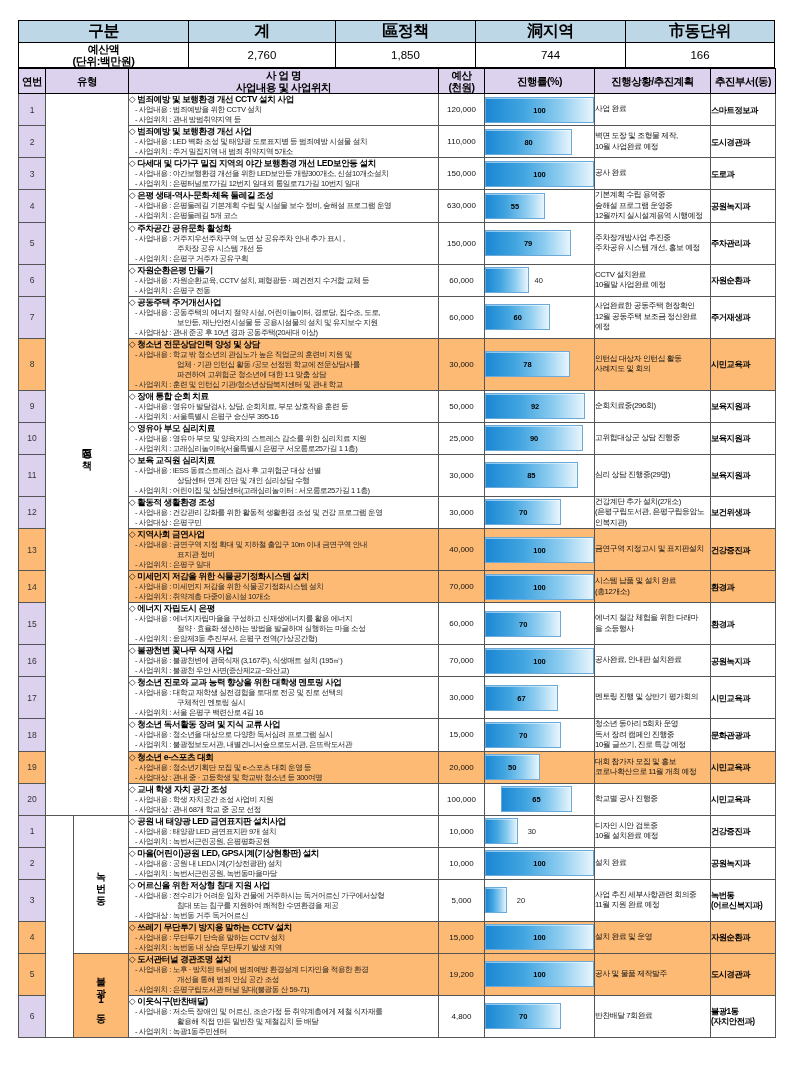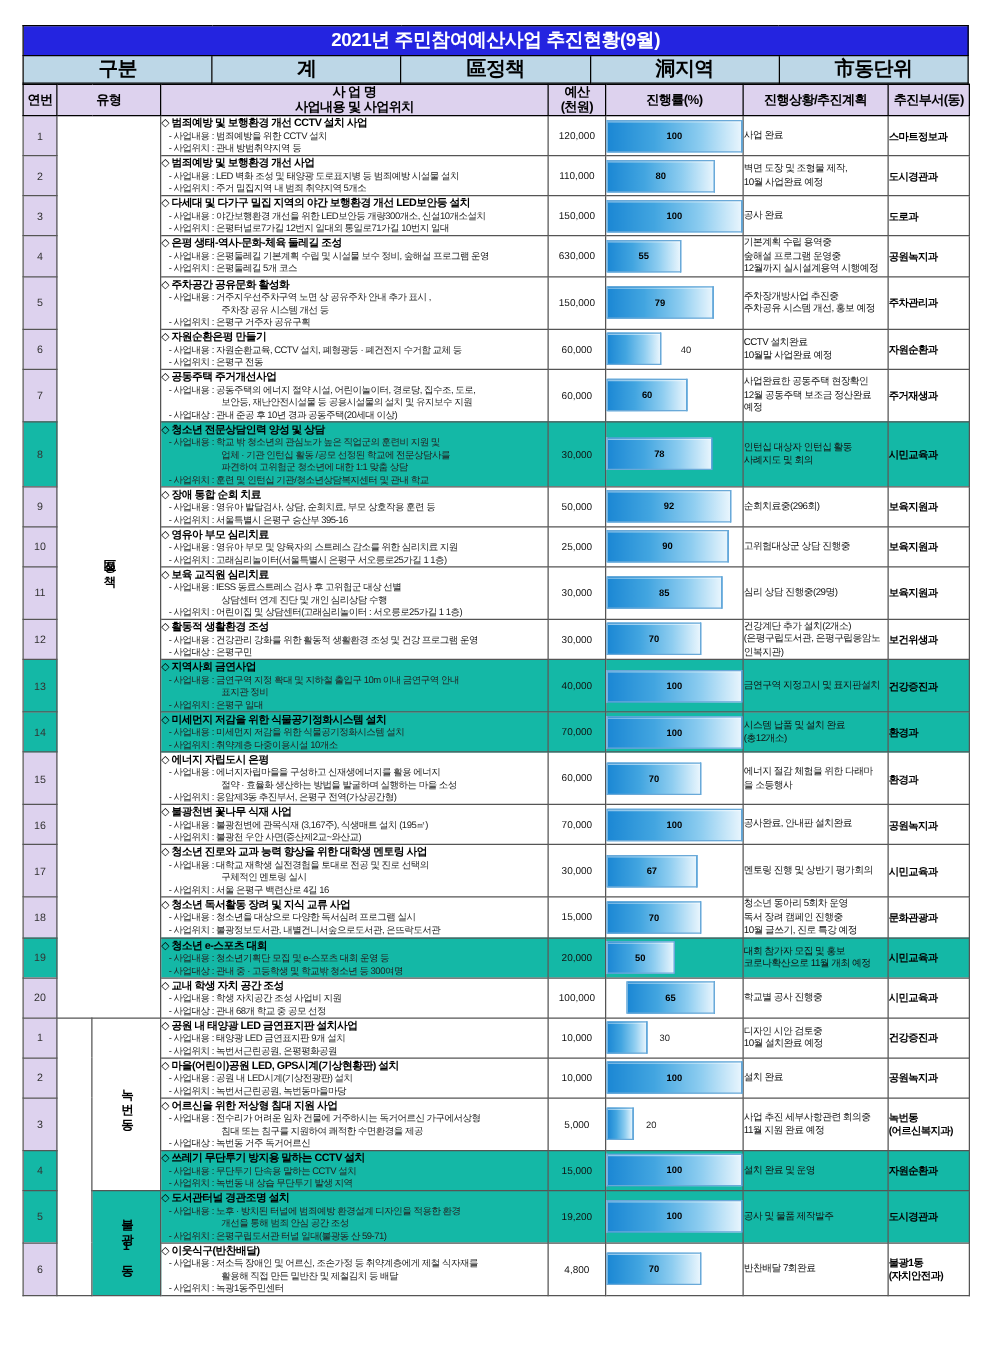--- a/index.html
+++ b/index.html
@@ -137,39 +137,46 @@
     padding: 2px 3px;
     color: #111;
   }
   .c-dept {
     font-size: 8.3px;
     font-weight: bold;
     letter-spacing: -0.5px;
     line-height: 10px;
   }
 
-  tr.green td { background: #14b8a6; }
+  tr.green td { background: #fdba74; }
   td.yellow { background: #fbf24e; }
 </style>
 </head>
 <body>
 
 <div class="page">
 
   <table class="grid">
     <tbody>
-        <tr>
-      <td colspan="5" class="title-cell">2021년 주민참여예산사업 추진현황(9월)</td>
-    </tr>
     <tr>
       <td class="sum-head" style="width:170px">구분</td>
       <td class="sum-head" style="width:147px">계</td>
       <td class="sum-head" style="width:140px">區정책</td>
       <td class="sum-head" style="width:150px">洞지역</td>
       <td class="sum-head">市동단위</td>
+    </tr>
+    <tr>
+      <td class="sum-label2">
+        <div>예산액</div>
+        <div>(단위:백만원)</div>
+      </td>
+      <td class="sum-val">2,760</td>
+      <td class="sum-val">1,850</td>
+      <td class="sum-val">744</td>
+      <td class="sum-val">166</td>
     </tr>
   </tbody>
     </table>
 
   <table class="mt">
     <colgroup>
       <col style="width:27px">
         <col style="width:28px">
         <col style="width:55px">
       <col style="width:310px">
@@ -316,21 +323,21 @@
           <td class="c-no">6</td>
           <td class="c-proj">
             <div class="p-title">◇ 자원순환은평 만들기</div>
             <div class="p-line">- 사업내용 : 자원순환교육, CCTV 설치, 폐형광등 · 폐건전지 수거함 교체 등</div>
             <div class="p-line">- 사업위치 : 은평구 전동</div>
           </td>
           <td class="c-bud">60,000</td>
           <td class="c-prog">
             <div class="barwrap">
               <div class="bar" style="width: 40%;"></div>
-              <span class="bar-num outside" style="position: static; transform: none; margin-left: 16px;">40</span>
+              <span class="bar-num outside" style="position: static; transform: none; margin-left: 6px;">40</span>
             </div>
           </td>
           <td class="c-stat">
             <div>CCTV 설치완료</div>
             <div>10월말 사업완료 예정</div>
           </td>
           <td class="c-dept">
             <div>자원순환과</div>
           </td>
         </tr>

